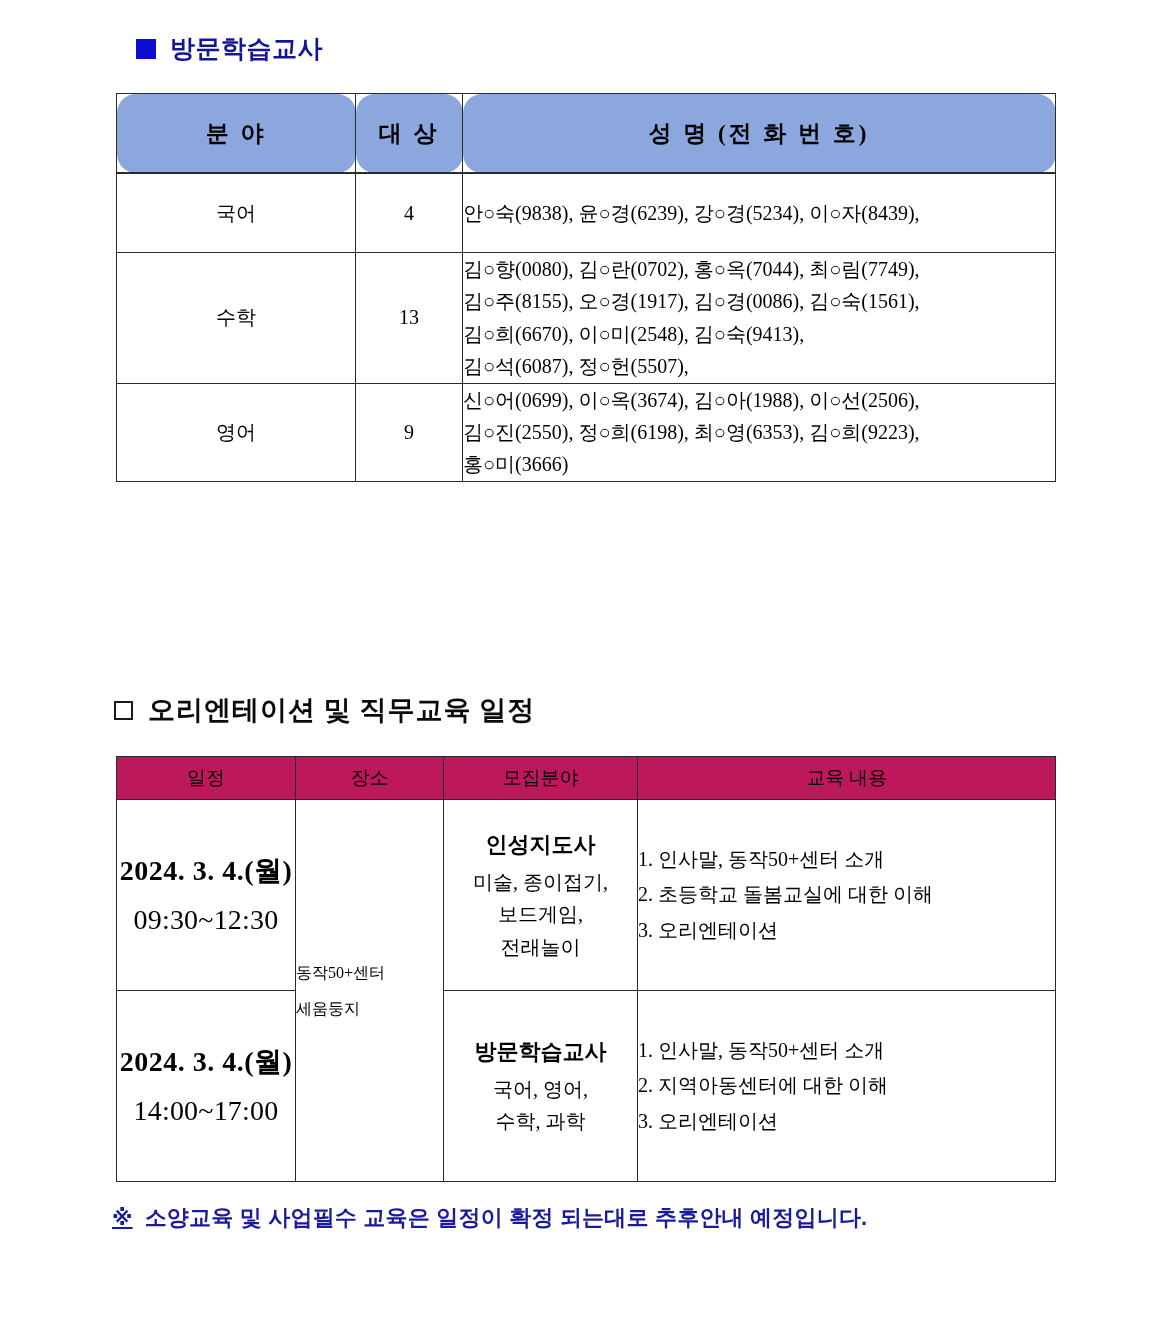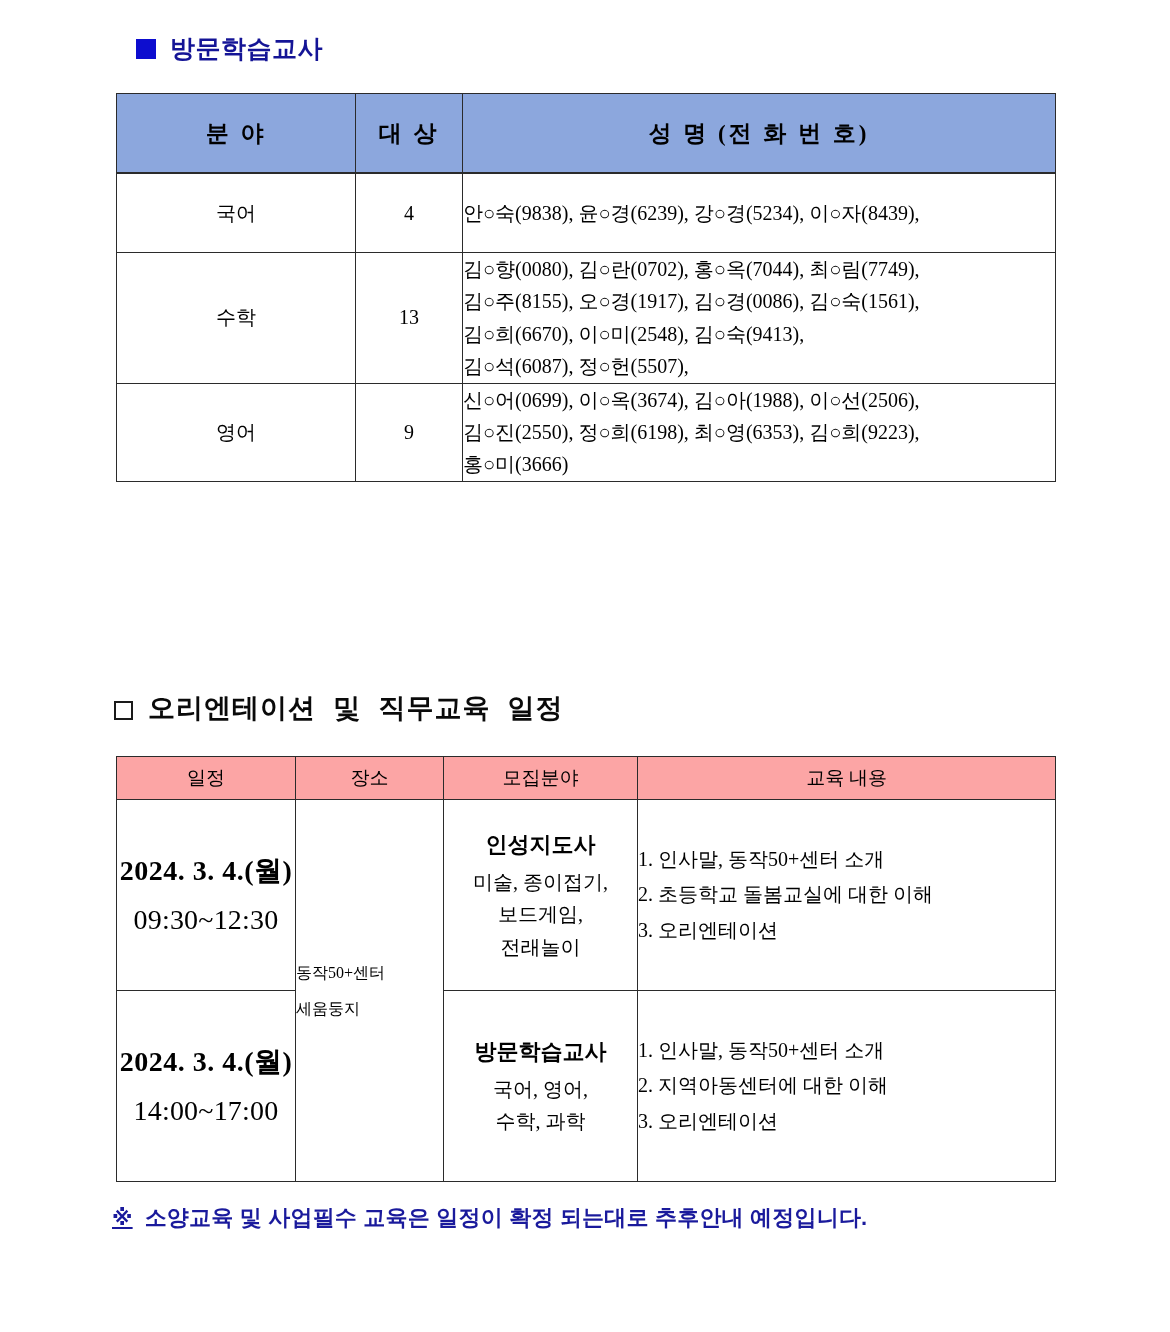--- a/index.html
+++ b/index.html
@@ -70,20 +70,21 @@
     background: #8ca7dd;
     font-weight: bold;
     font-size: 23px;
     text-align: center;
     height: 78px;
     border-bottom: 2px solid #2b2b2b;
     color: #000;
   }
   .th-spaced {
     letter-spacing: 3px;
+    border-radius: 19px;
   }
   .t1-col-field { width: 239px; }
   .t1-col-count { width: 107px; }
   .t1-col-names { width: auto; }
 
   .cell-center {
     text-align: center;
     font-size: 20px;
   }
   .cell-names {
@@ -106,21 +107,21 @@
   }
   .hollow-square {
     width: 19px;
     height: 19px;
     border: 2px solid #1a1a1a;
     box-sizing: border-box;
     display: inline-block;
     flex: 0 0 auto;
   }
   .section2-title {
-    font-family: Liberation Mono, monospace;
+    font-family: Liberation Serif, serif;
     font-size: 27px;
     font-weight: bold;
     color: #0a0a0a;
     letter-spacing: 1px;
     line-height: 1;
   }
 
   
   .table2-wrap {
     position: absolute;
@@ -132,21 +133,21 @@
     border-collapse: collapse;
     width: 100%;
     table-layout: fixed;
   }
   table.doc2 th, table.doc2 td {
     border: 1px solid #2b2b2b;
     padding: 0;
     vertical-align: middle;
   }
   table.doc2 thead th {
-    background: #fca5a5;
+    background: #be185d;
     font-weight: normal;
     font-size: 19px;
     text-align: center;
     height: 42px;
     color: #000;
   }
   .t2-col-date { width: 179px; }
   .t2-col-place { width: 148px; }
   .t2-col-field { width: 194px; }
   .t2-col-content { width: auto; }

